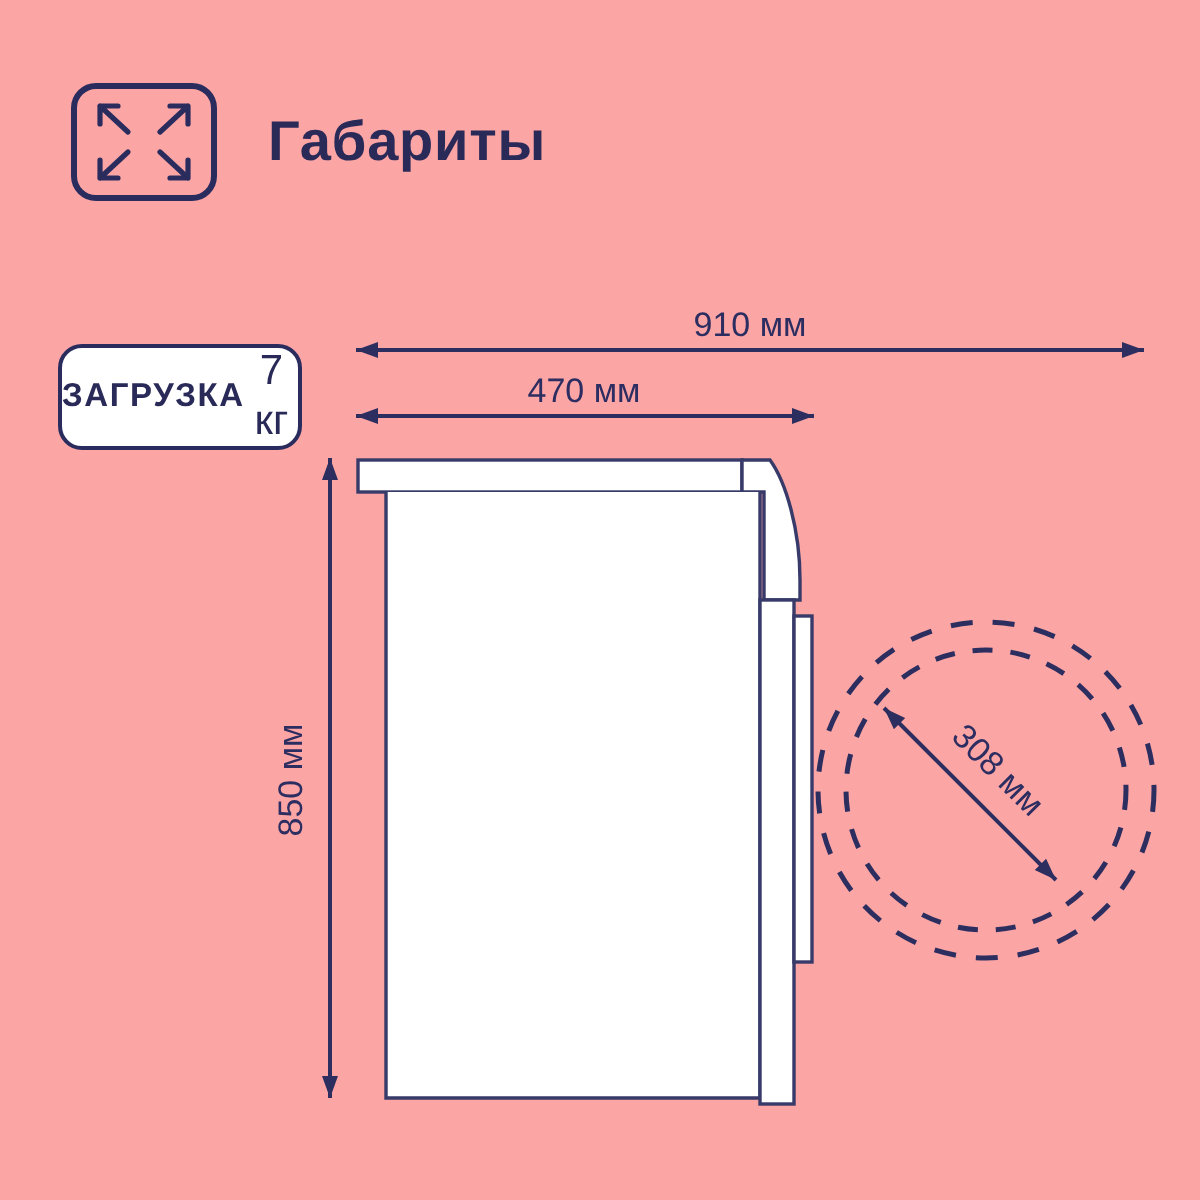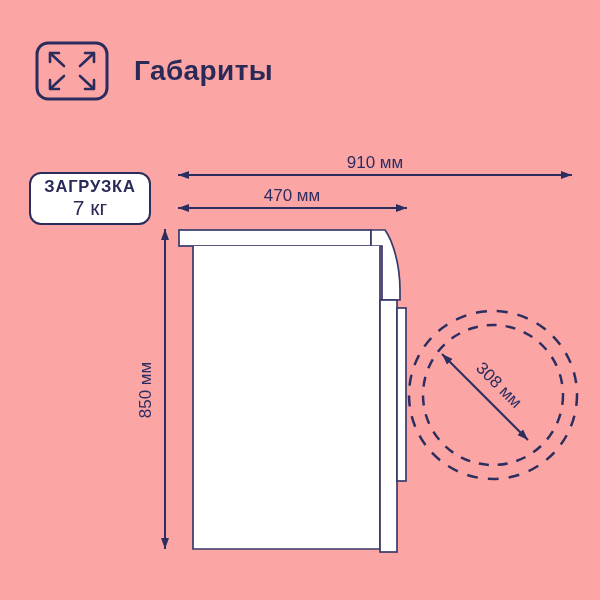--- a/index.html
+++ b/index.html
@@ -21,21 +21,21 @@
   .header .hdr-icon { width:74px; height:60px; display:block; }
   .page-title {
     font-size:28px; font-weight:700;
     color:#2a2a58; letter-spacing:0.4px;
   }
   .load-badge {
     position:absolute; left:29px; top:172px;
     width:122px; height:53px;
     border:2.5px solid #2b2c5e;
     border-radius:12px;
-    display:flex; flex-direction:column;
+    display:flex; flex-direction:row;
     align-items:center; justify-content:center;
     color:#2a2a58; background:#ffffff;
     line-height:1.15;
   }
   .badge-label { font-size:16.5px; font-weight:700; letter-spacing:0.8px; }
   .badge-value { font-size:21px; font-weight:400;text-align:center; }
   svg.diagram { position:absolute; left:0; top:0; width:600px; height:600px; }
   .dim-text {
     fill:#2c2d60;
     font-family:"Liberation Sans", sans-serif;

